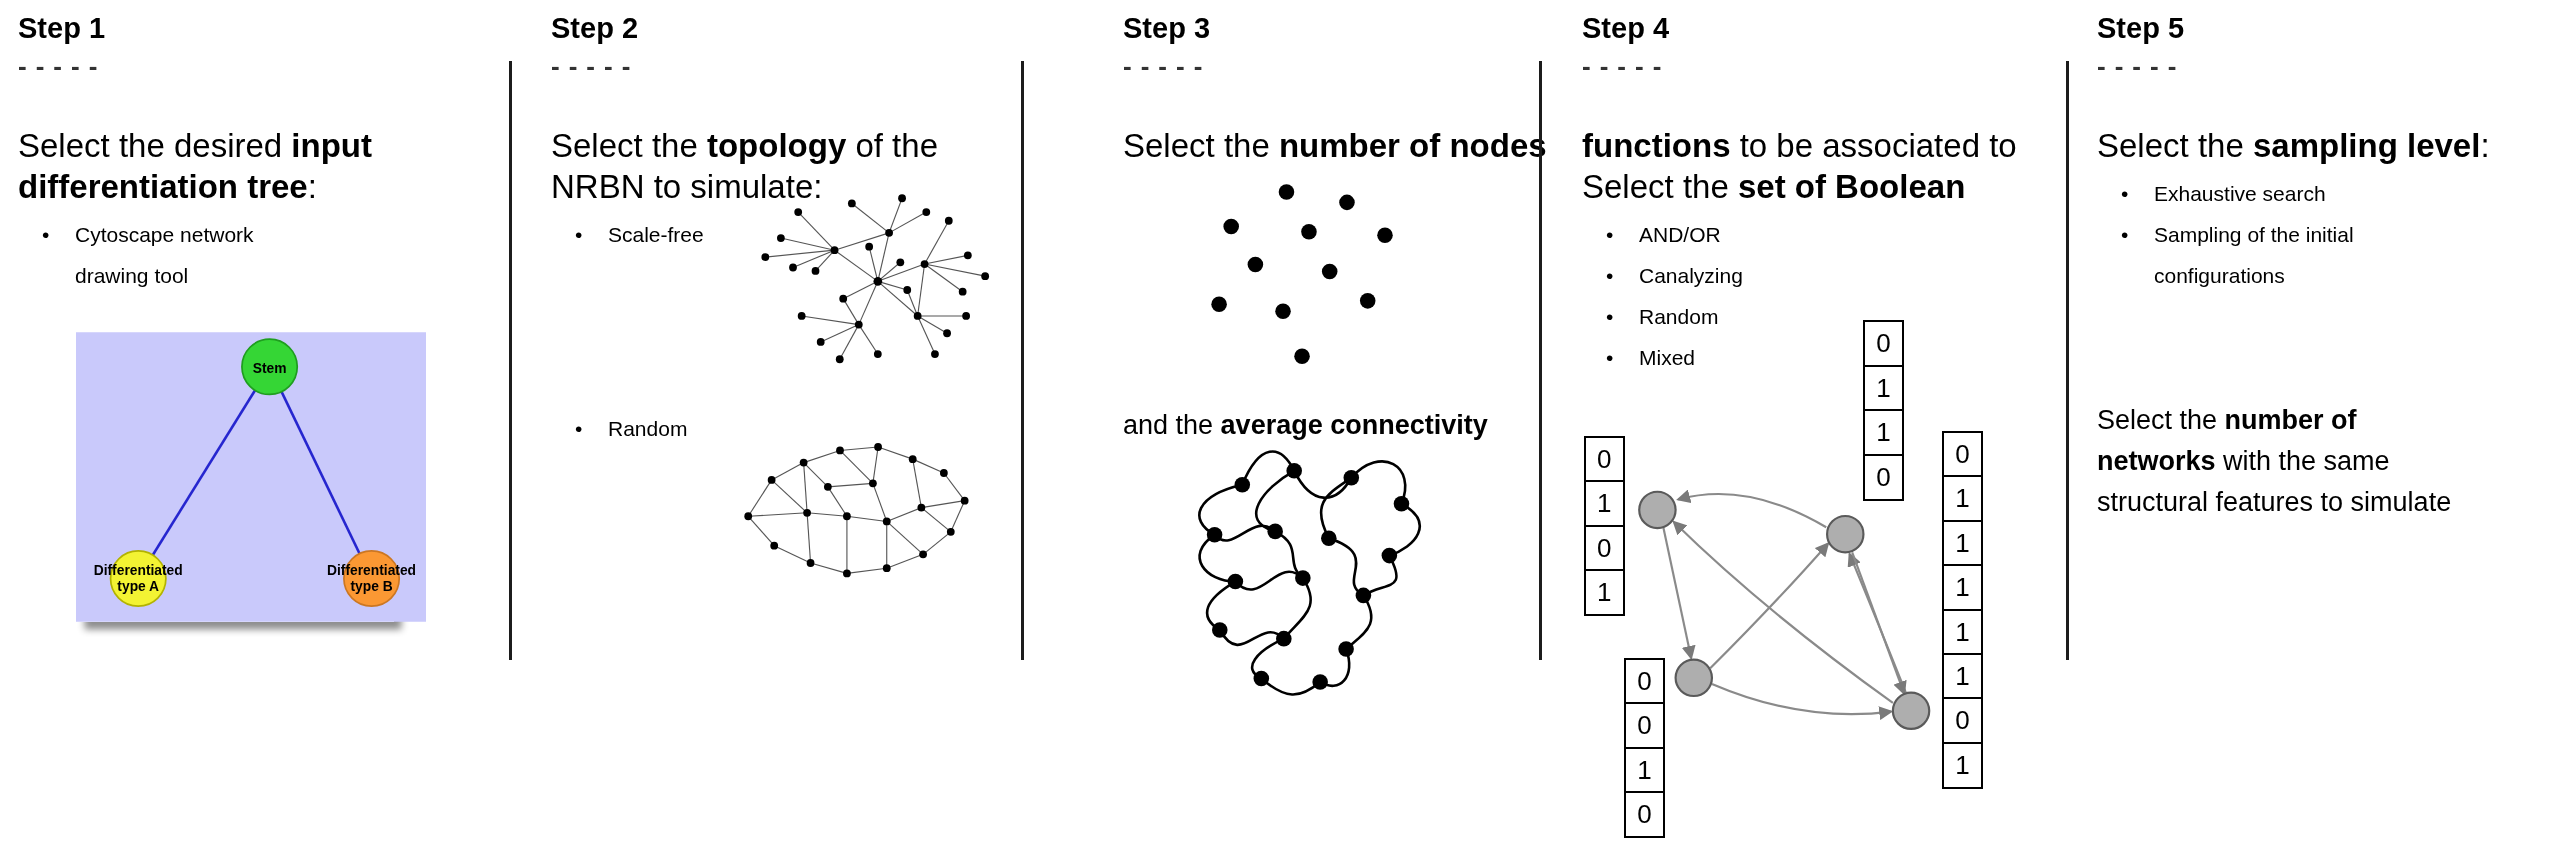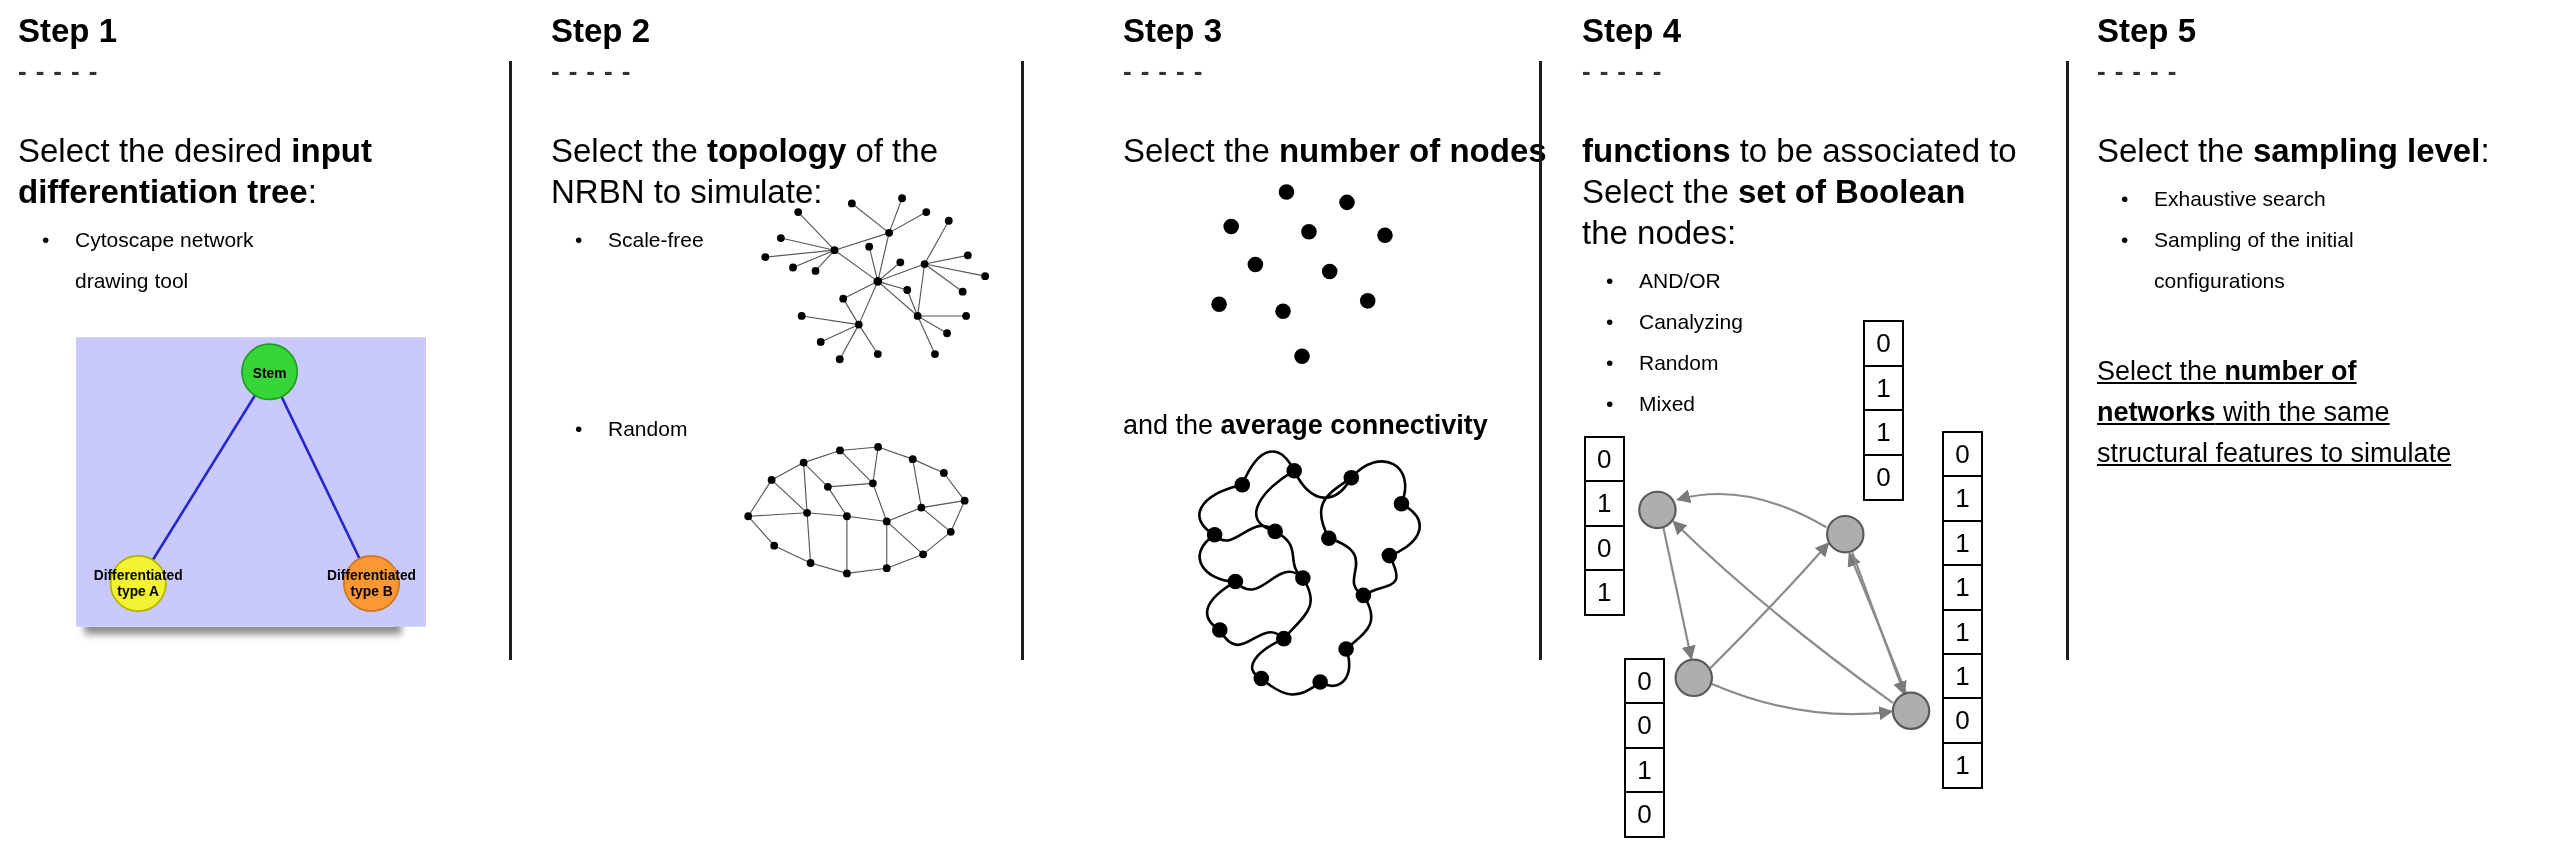--- a/index.html
+++ b/index.html
@@ -10,21 +10,21 @@
   .col { position: absolute; top: 0; }
   .col1 { left: 18px;   width: 485px; }
   .col2 { left: 551px;  width: 454px; }
   .col3 { left: 1123px; width: 467px; }
   .col4 { left: 1582px; width: 472px; }
   .col5 { left: 2097px; width: 476px; }
 
   .divider { position: absolute; top: 61px; height: 599px; width: 2.6px; background: #1c1c1c; }
   .d1 { left: 509px; } .d2 { left: 1021px; } .d3 { left: 1539px; } .d4 { left: 2066px; }
 
-  .step-title { font-size: 33px; font-weight: bold; margin: 12px 0 0 0; }
+  .step-title { font-size: 29px; font-weight: bold; margin: 12px 0 0 0; }
   .dashes { margin-top: 6px; font-size: 26px; font-weight: bold; color: #333; letter-spacing: 0.9px; }
 
   .intro { margin-top: 43px; font-size: 33px; line-height: 41px; }
   .para2 { font-size: 27px; line-height: 41px; }
   .line { white-space: nowrap; }
 
   .bullets { margin: 7px 0 0 0; padding: 0; list-style: none; }
   .bullets li { position: relative; padding-left: 57px; font-size: 21px; line-height: 41px; }
   .bullets li::before { content: "\2022"; position: absolute; left: 24px; }
 
@@ -310,21 +310,20 @@
   </section>
 
   <div class="divider d3"></div>
 
   <section class="col col4">
     <h2 class="step-title">Step 4</h2>
     <div class="dashes">- - - - -</div>
     <div class="intro">
       <div class="line"><b>functions</b><span> to be associated to</span></div>
       <div class="line"><span>Select the </span><b>set of Boolean</b></div>
-      <div class="line"><span>the nodes:</span></div>
     </div>
     <ul class="bullets">
       <li><span>AND/OR</span></li>
       <li><span>Canalyzing</span></li>
       <li><span>Random</span></li>
       <li><span>Mixed</span></li>
     </ul>
 
     <div class="bool-graphic">
       <svg width="472" height="535" viewBox="0 0 545 618">
@@ -389,21 +388,21 @@
   <section class="col col5">
     <h2 class="step-title">Step 5</h2>
     <div class="dashes">- - - - -</div>
     <div class="intro">
       <div class="line"><span>Select the </span><b>sampling level</b><span>:</span></div>
     </div>
     <ul class="bullets">
       <li><span>Exhaustive search</span></li>
       <li><span>Sampling of the initial configurations</span></li>
     </ul>
-    <div class="para2" style="margin-top:50px;text-decoration:underline;">
+    <div class="para2" style="margin-top:104px;">
       <div class="line"><span>Select the </span><b>number of</b></div>
       <div class="line"><b>networks</b><span> with the same</span></div>
       <div class="line"><span>structural features to simulate</span></div>
     </div>
   </section>
 
 </div>
 
 
 </body></html>

